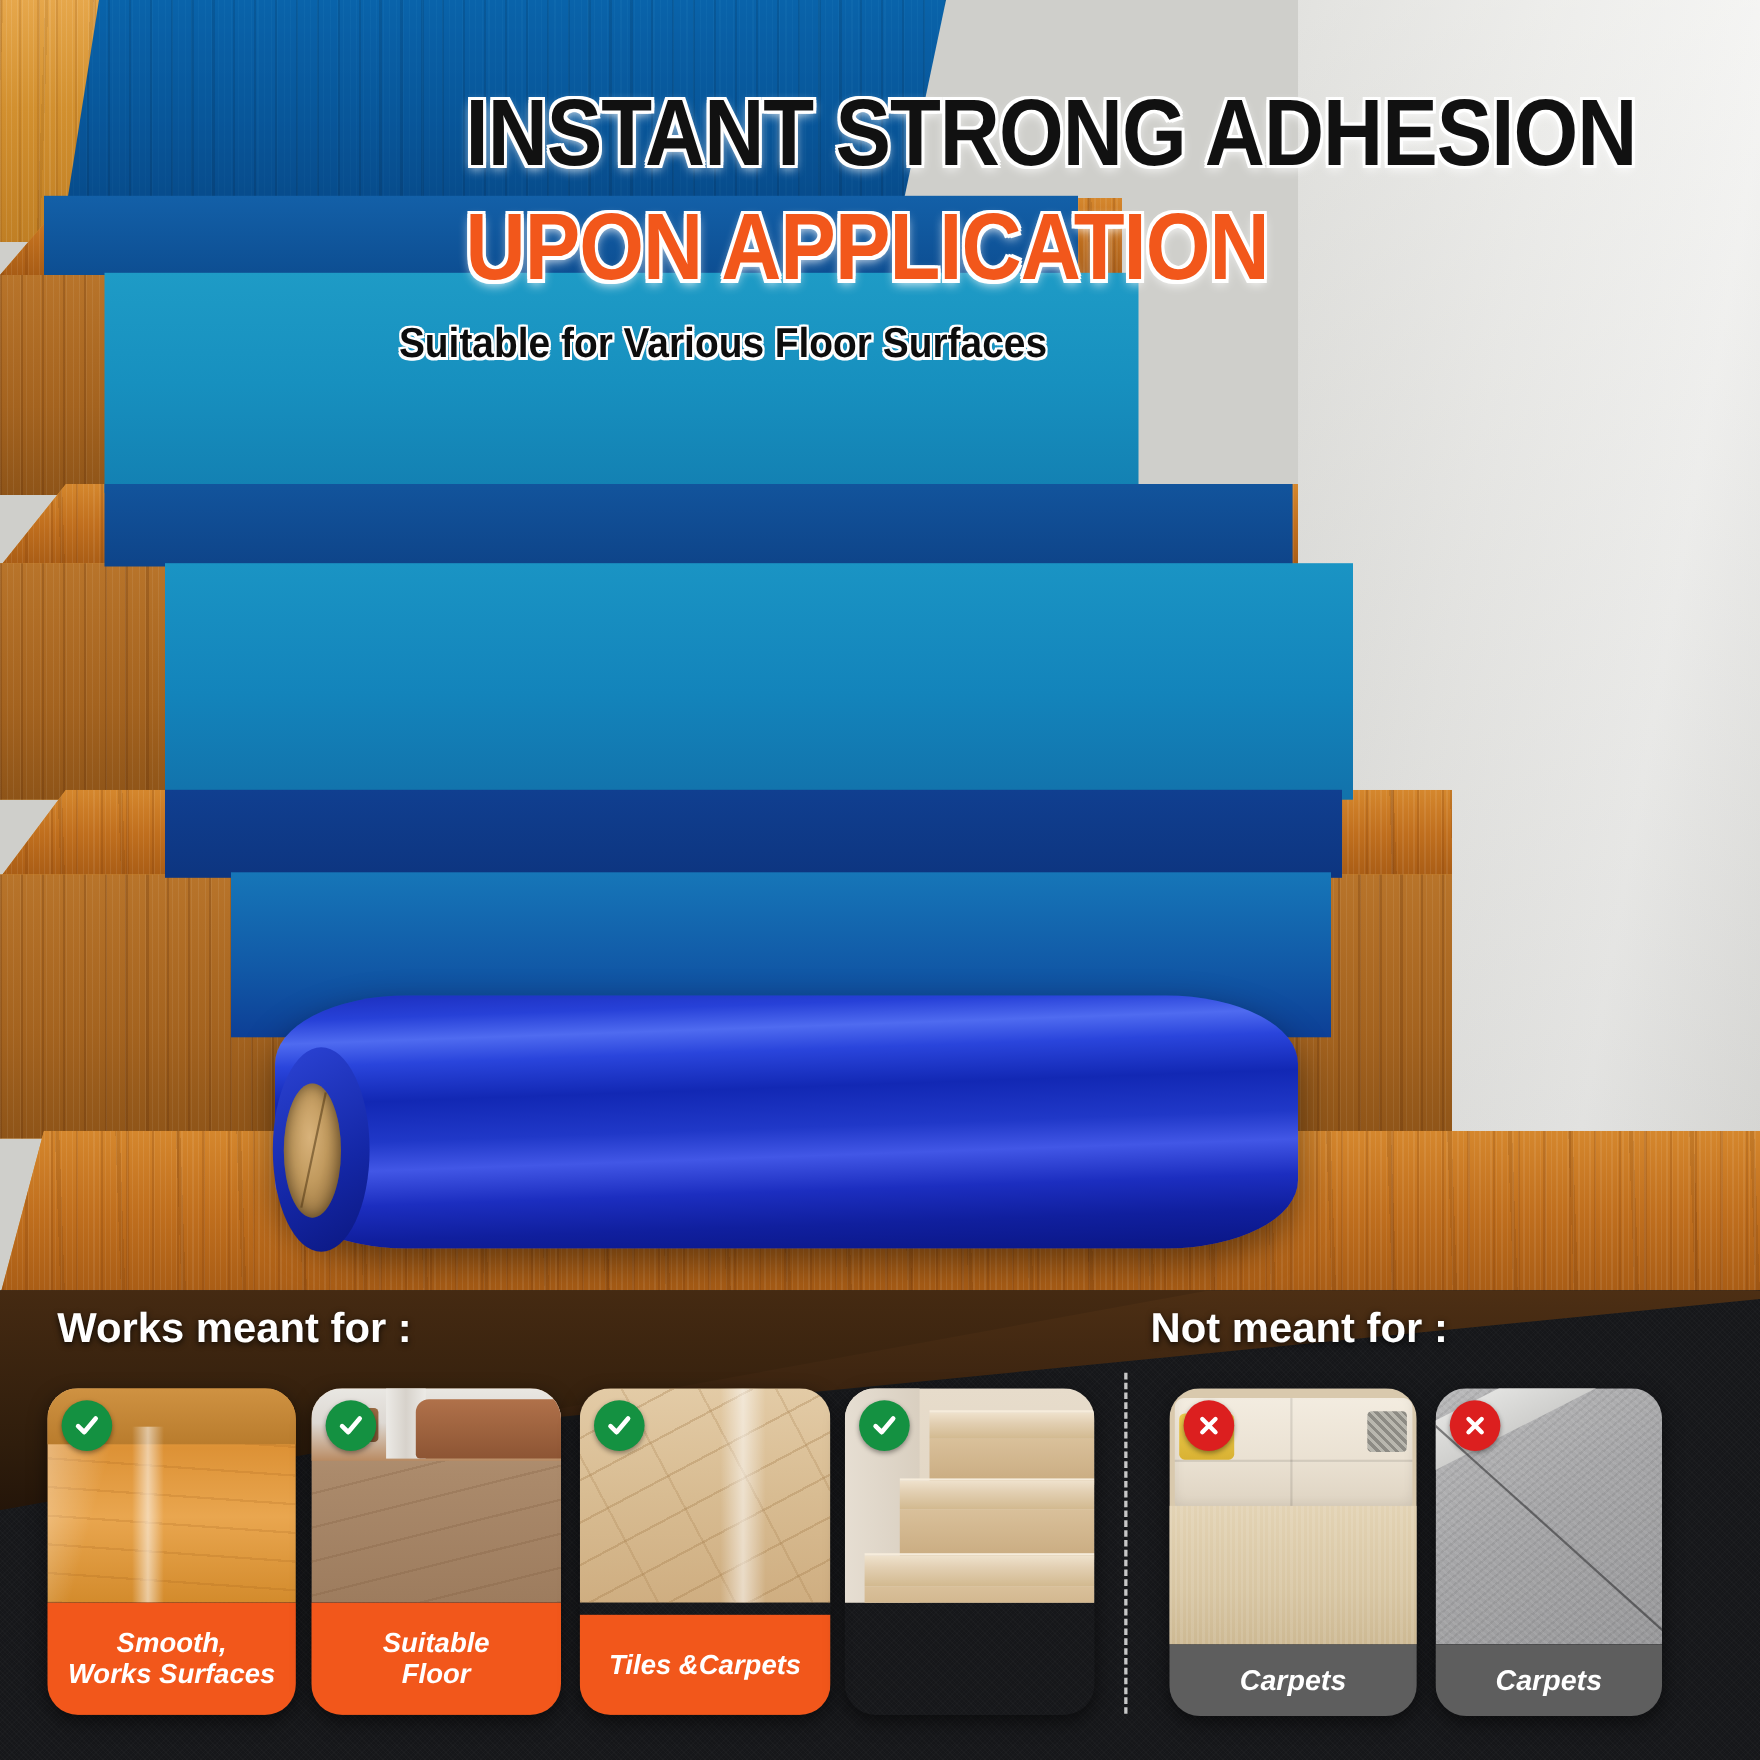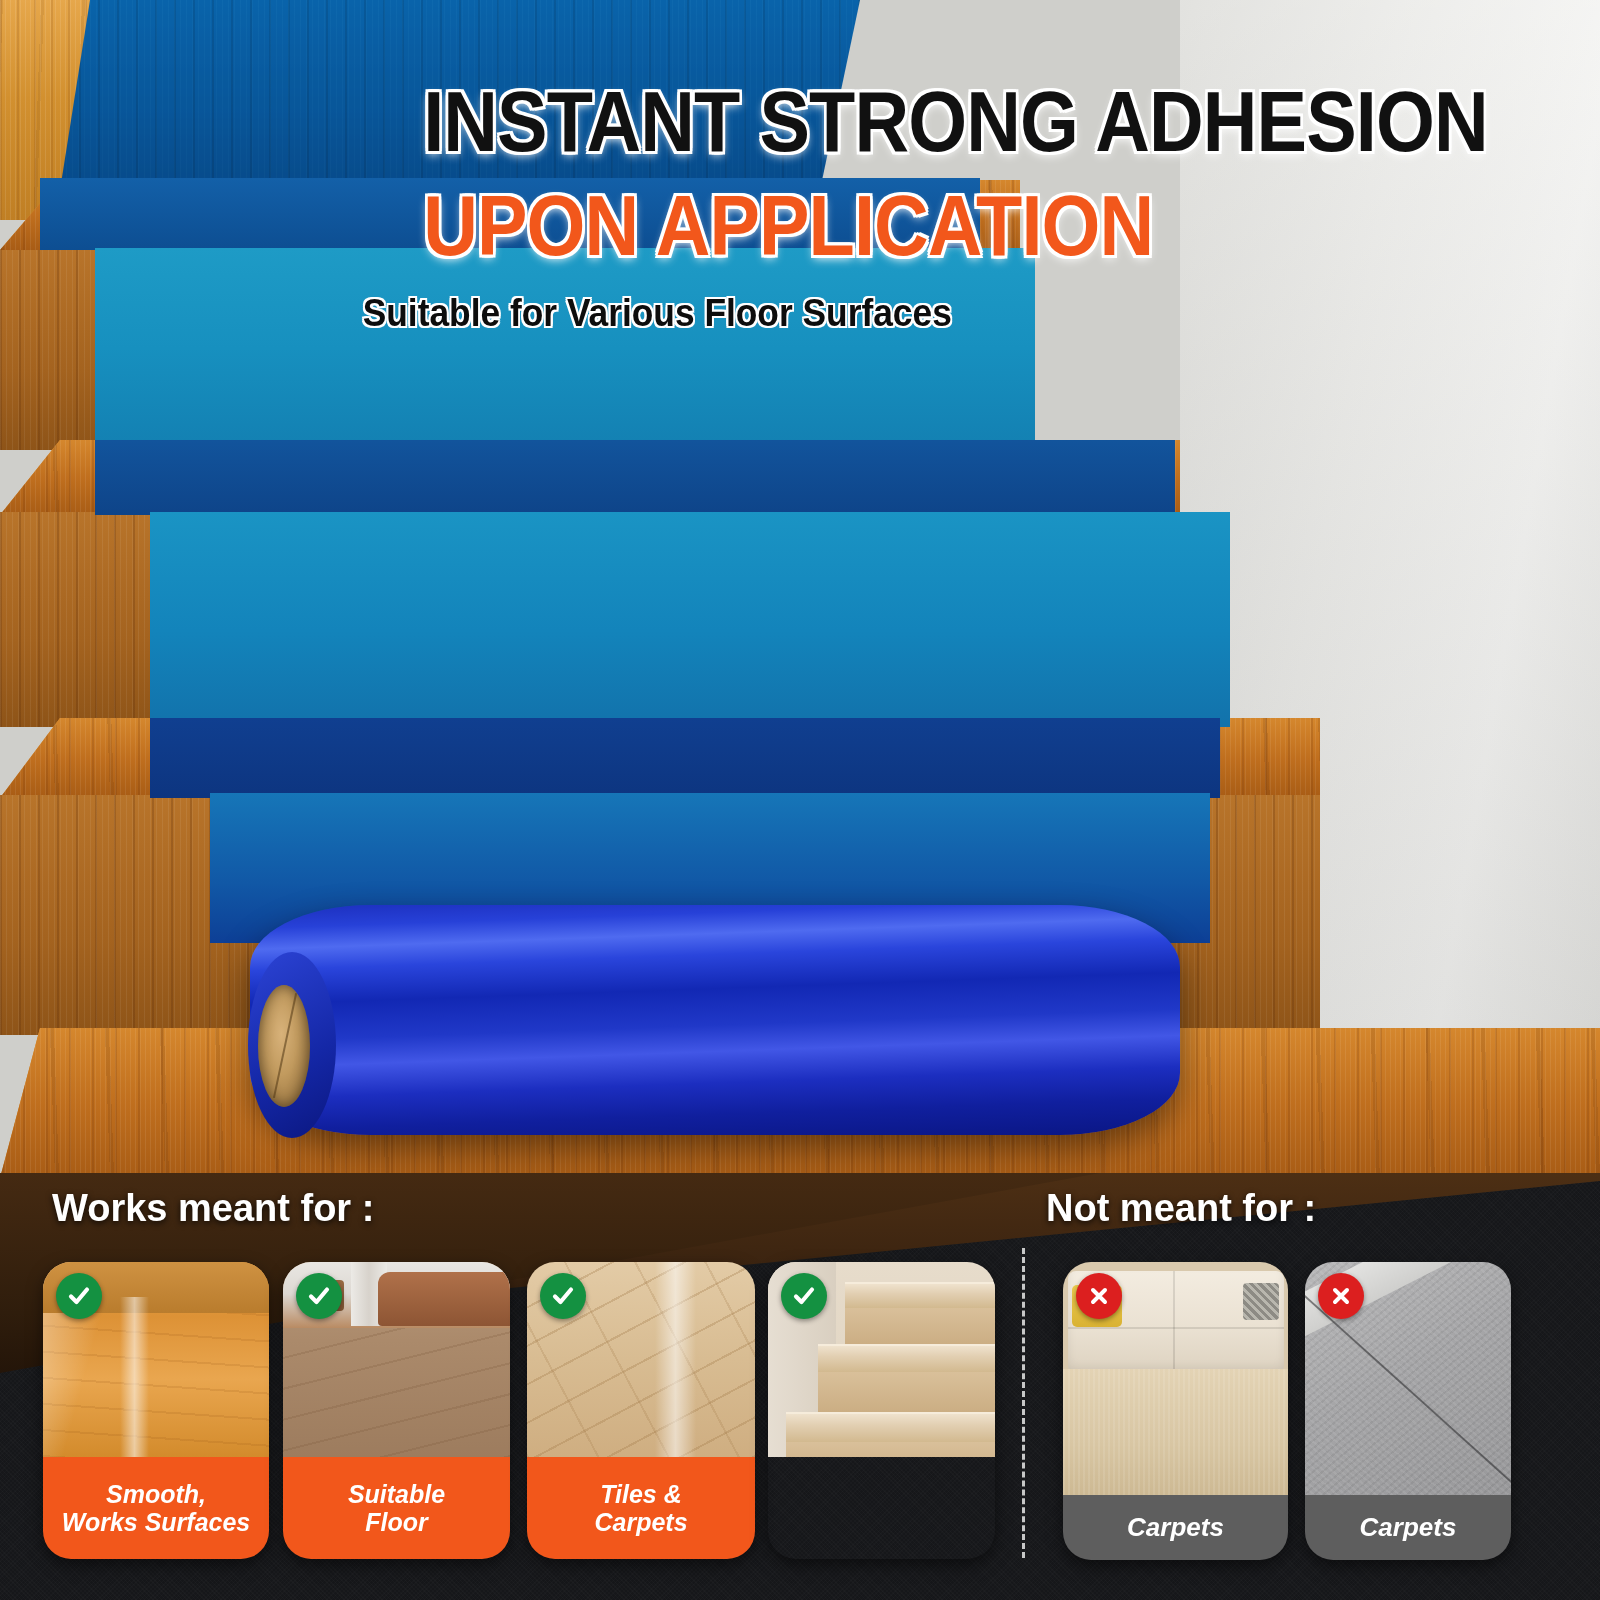--- a/index.html
+++ b/index.html
@@ -412,21 +412,21 @@
 
 <div class="card" style="left:527px; top:1262px; width:228px; height:297px;">
   <div class="photo" style="height:195px;">
     <div class="tex-tiles"></div>
   </div>
   <div class="badge ok">
     <svg width="26" height="26" viewBox="0 0 26 26">
         <path d="M5 13.5 L10.5 19 L21 6.5" stroke="#fff" stroke-width="4.2" fill="none" stroke-linecap="round" stroke-linejoin="round"></path>
       </svg>
   </div>
-  <div class="label good" style="height:102px; font-size:25px; flex-direction:column;">
+  <div class="label good" style="height:91px; font-size:25px; flex-direction:row;">
     <span>Tiles &amp;</span>
     <span>Carpets</span>
   </div>
 </div>
 
 <div class="card" style="left:768px; top:1262px; width:227px; height:297px;">
   <div class="photo" style="height:195px;">
     <div class="tex-stairs">
       <div class="wallp"></div>
       <div class="st" style="top:20px; width:66%; height:26px;"></div>

